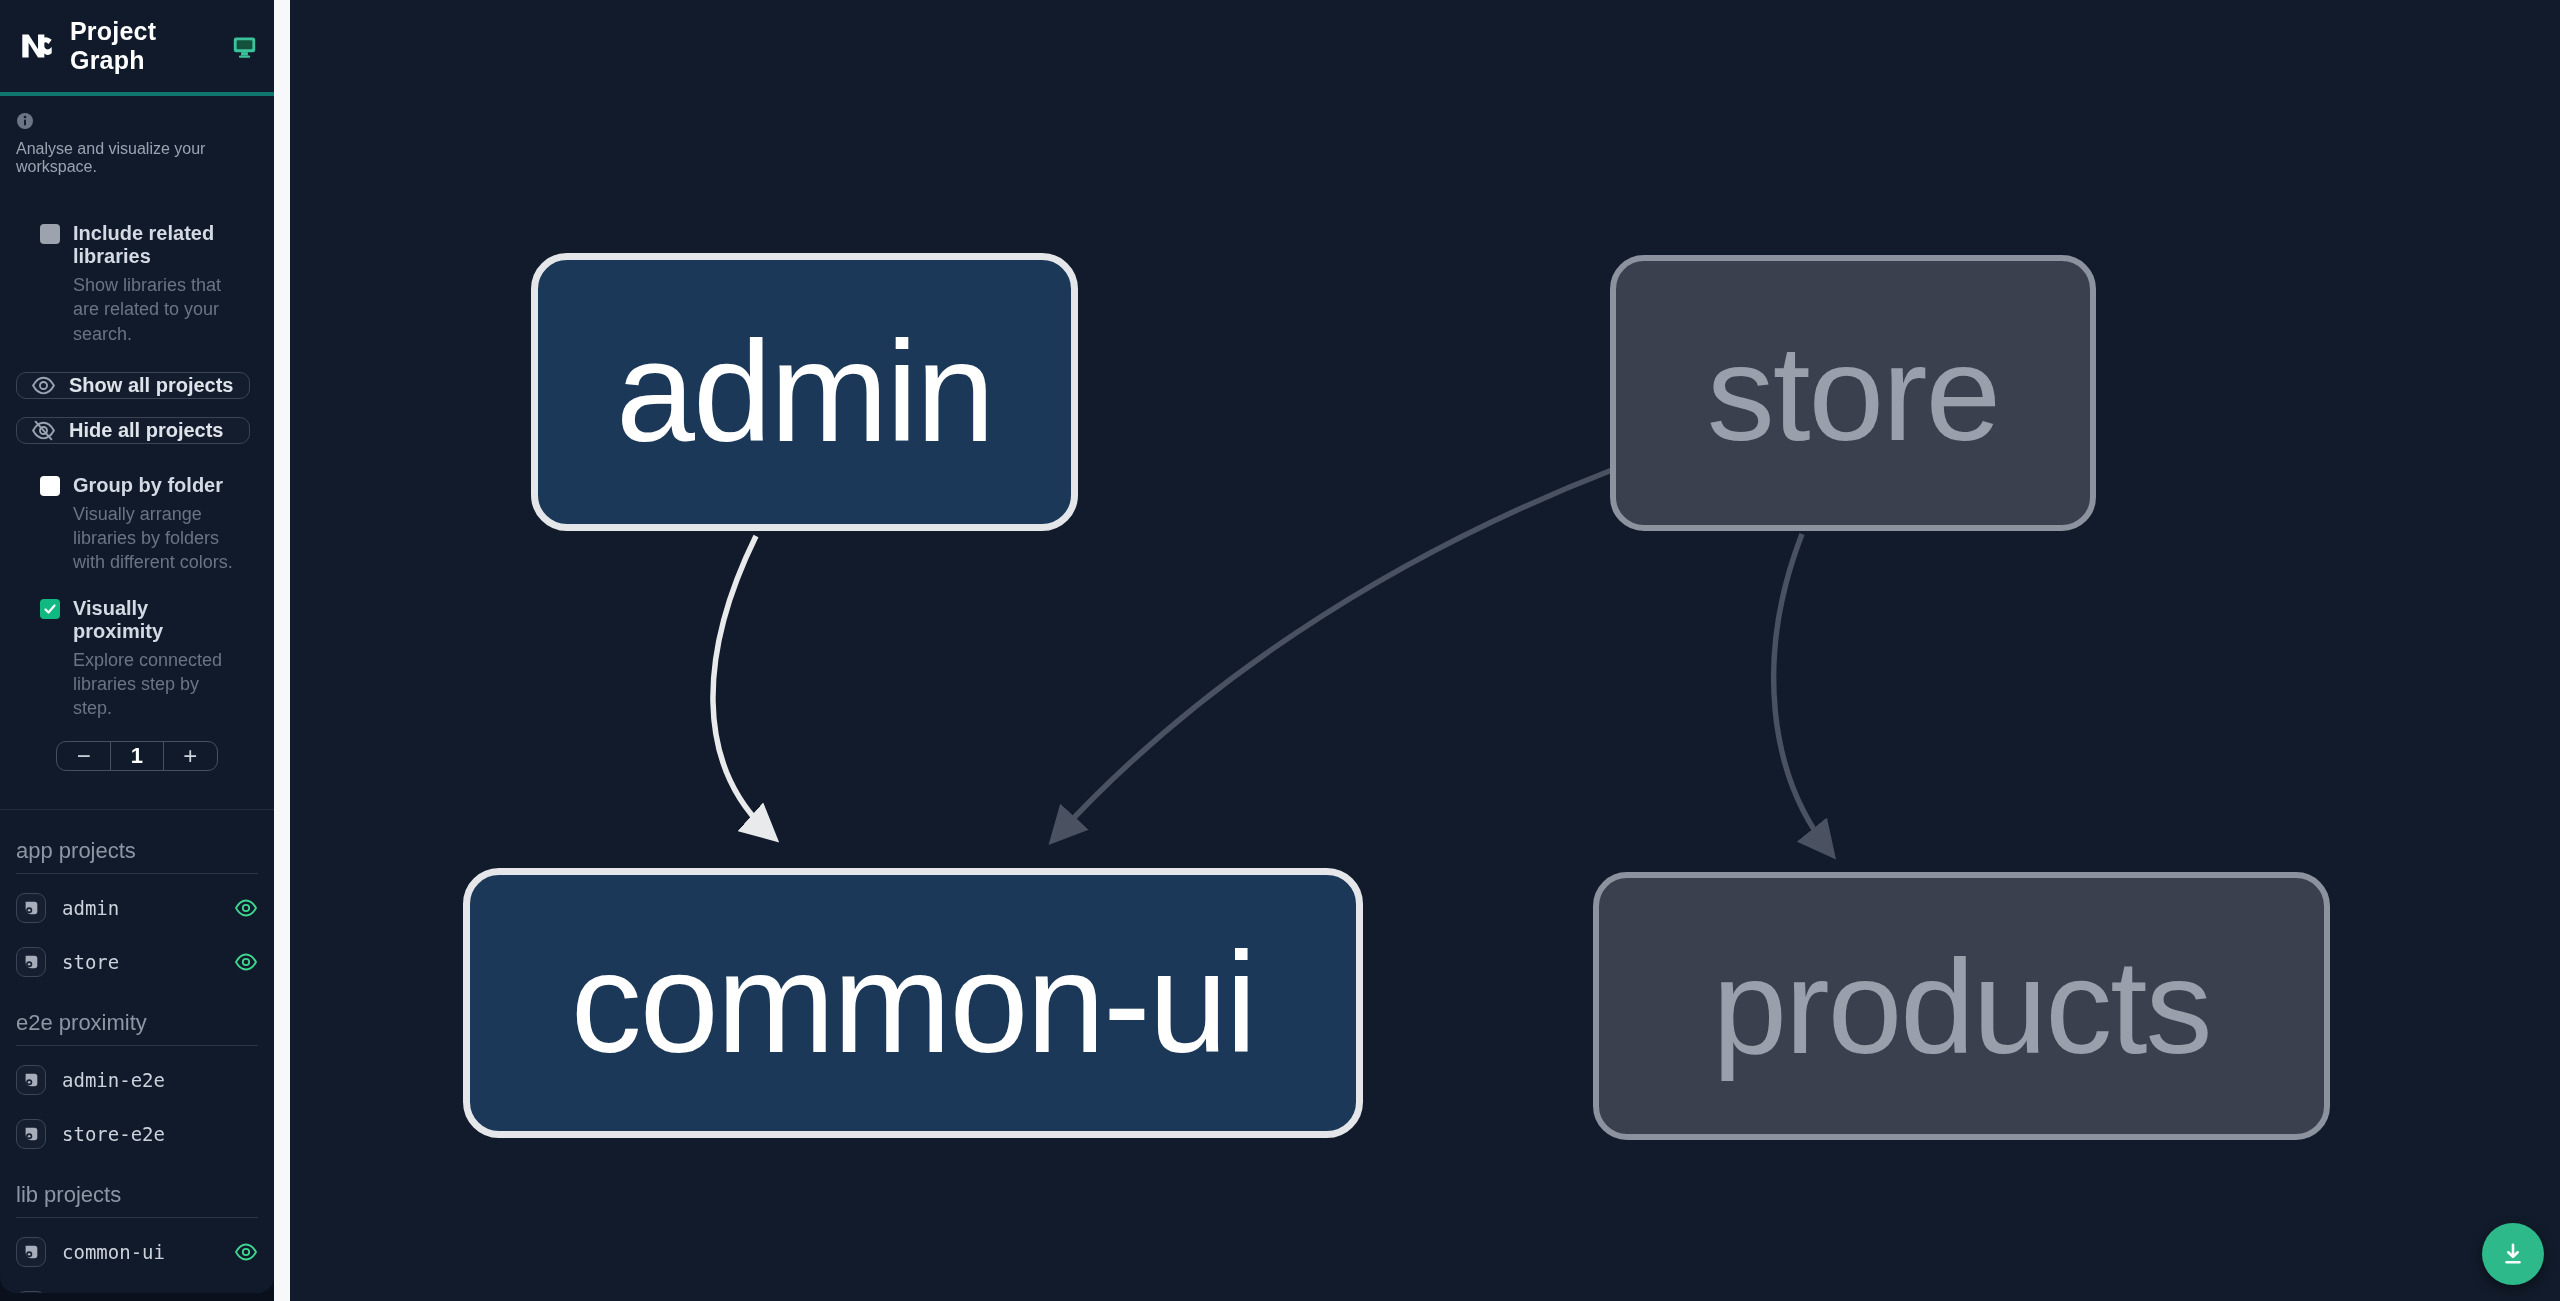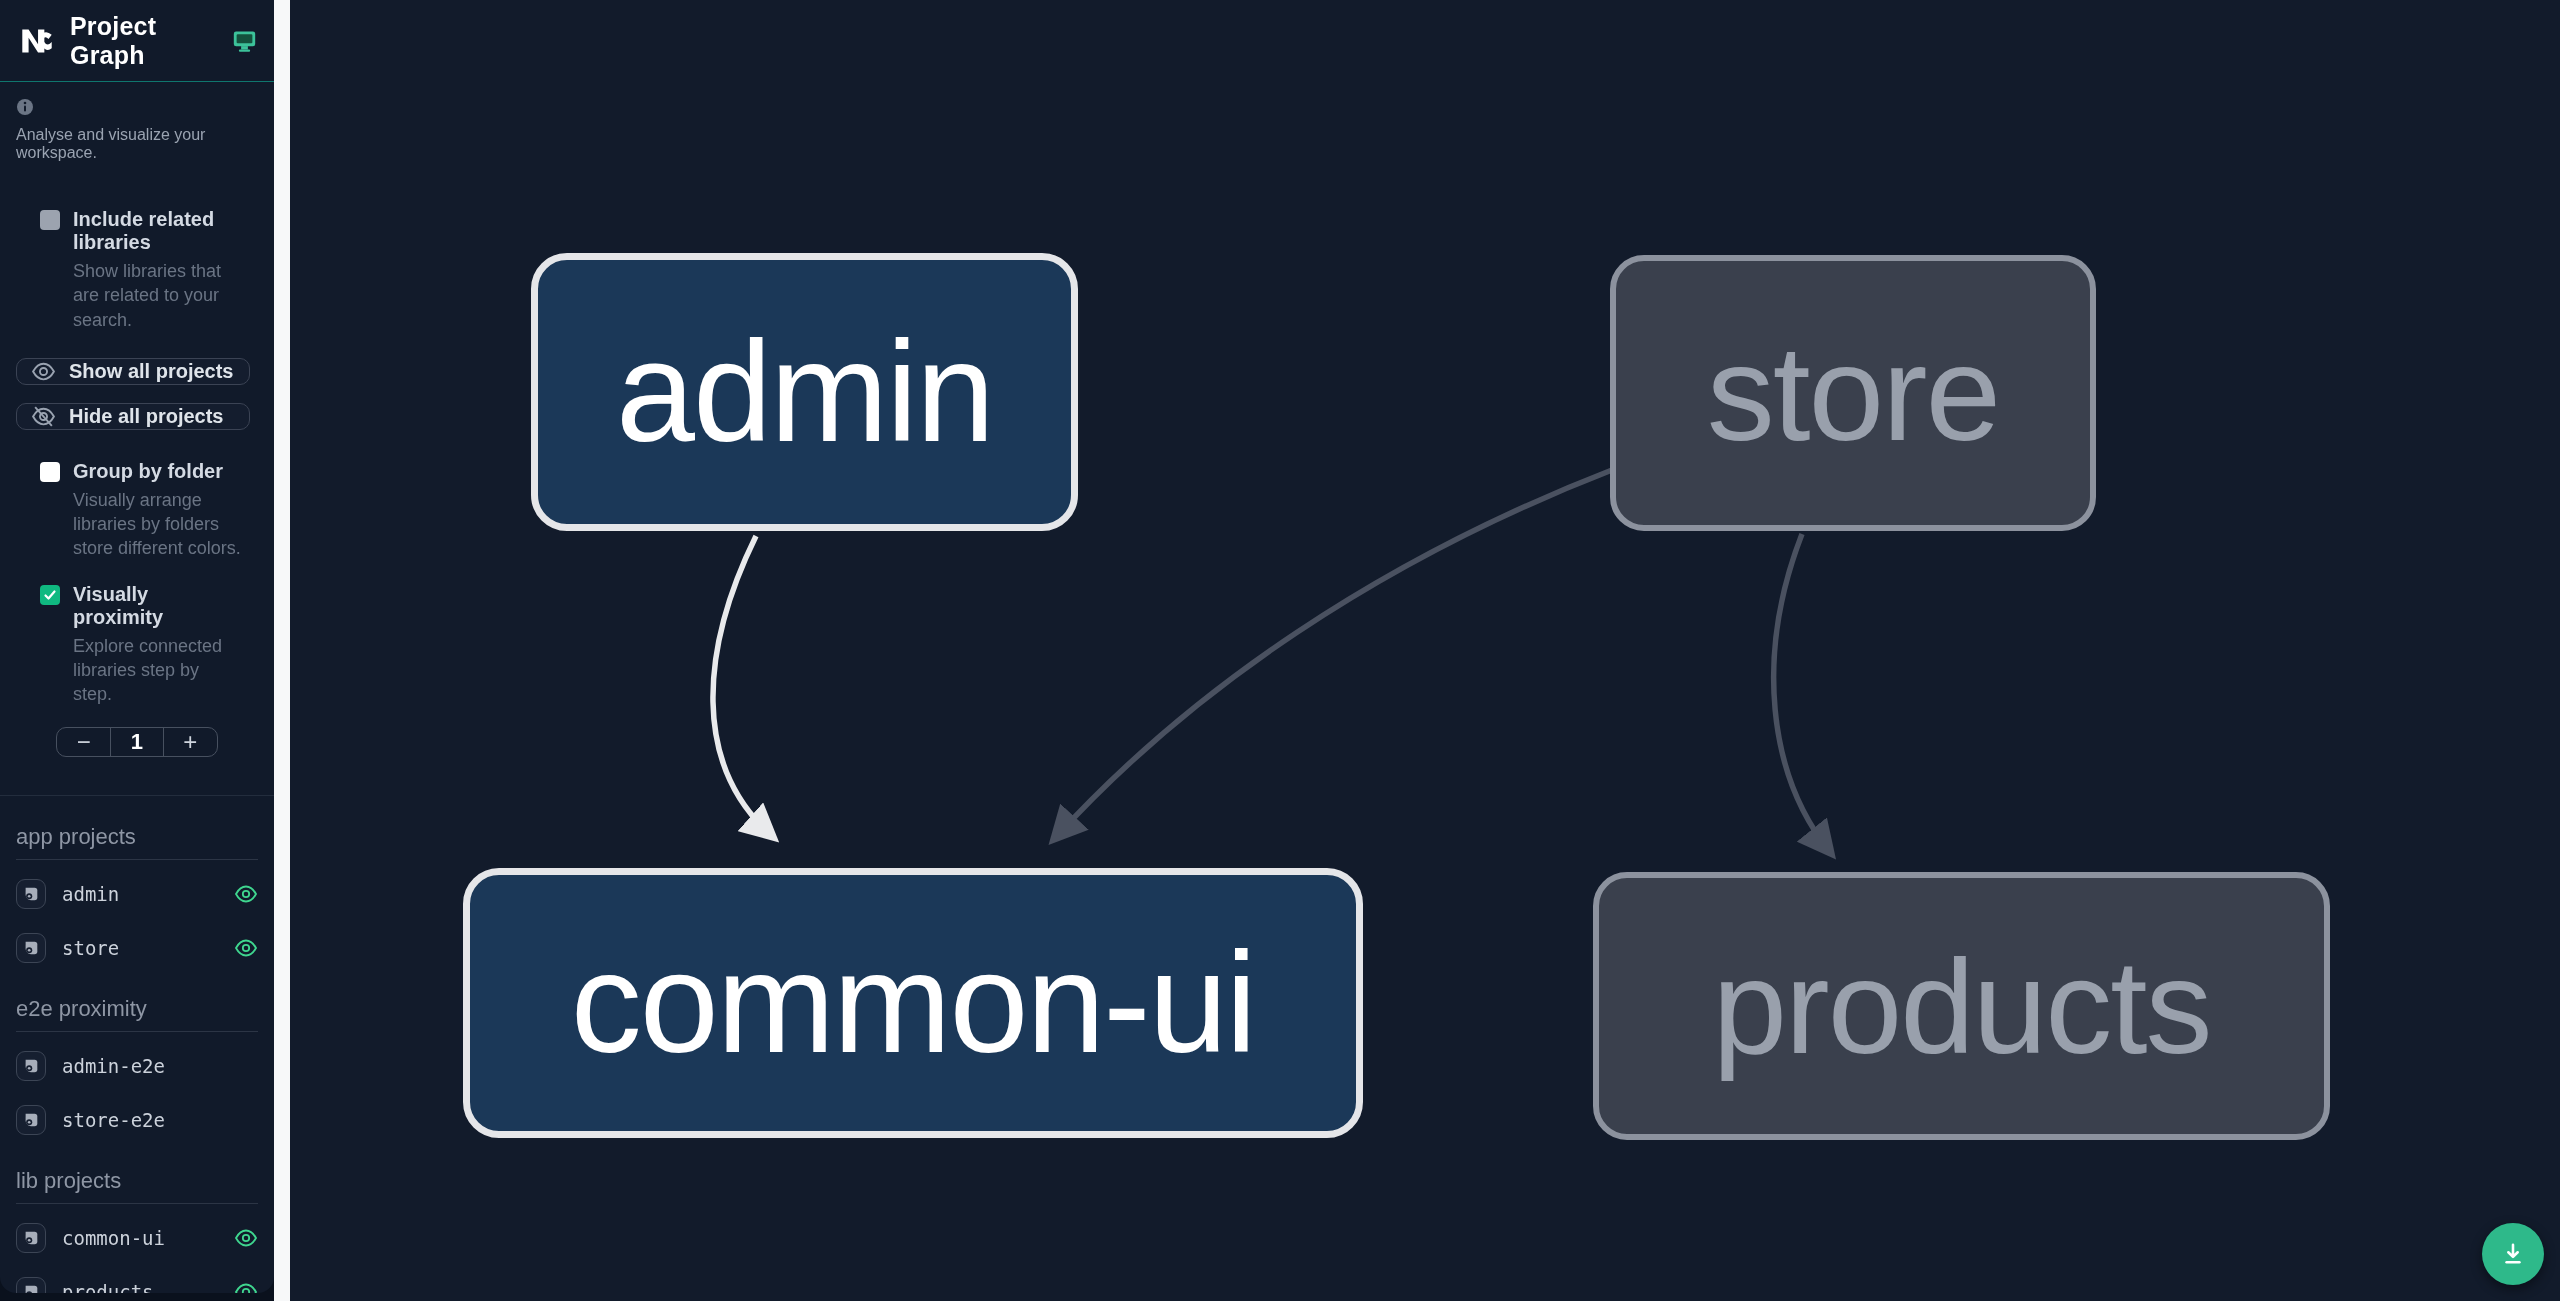--- a/index.html
+++ b/index.html
@@ -9,22 +9,22 @@
     font-family:"Liberation Sans", sans-serif;
     position:relative;
     color:#d4dae3;
   }
   
   #sidebar {
     position:absolute; left:0; top:0; width:274px; height:1293px;
     background:#111a2a; border-radius:0 0 16px 16px;
     display:flex; flex-direction:column; overflow:hidden;
   }
-  .sb-header { height:82px; display:flex; align-items:center; padding:0 16px; gap:12px;
-    border-bottom:1px solid #0f766e; flex:0 0 auto; }
+  .sb-header { height:96px; display:flex; align-items:center; padding:0 16px; gap:12px;
+    border-bottom:4px solid #0f766e; flex:0 0 auto; }
   .sb-title { font-size:25px; font-weight:700; color:#ffffff; letter-spacing:.2px; }
   .monitor-wrap { margin-left:auto; display:flex; }
   .info-row { display:flex; gap:9px; align-items:flex-start; padding:16px 16px 6px 16px;flex-direction:column; }
   .info-text { font-size:16px; color:#9aa3b1; padding-top:1px; }
   .search-box { margin:18px 16px 0 16px; height:48px; background:#1a2335; border-radius:10px;
     display:flex; align-items:center; overflow:hidden; }
   .search-icon-cell { width:46px; height:100%; display:flex; align-items:center; justify-content:center;
     border-right:1px solid #2c3546; flex:0 0 auto; }
   .search-box input { flex:1; height:100%; background:transparent; border:none; outline:none;
     color:#cbd3de; font-size:21px; padding:0 12px; font-family:"Liberation Sans",sans-serif; }
@@ -146,21 +146,21 @@
         <circle cx="12" cy="12" r="3.4"></circle>
         <line x1="4" y1="3" x2="20" y2="21" stroke="#9aa3b1"></line>
       </svg>
     </span>
     <span>Hide all projects</span>
   </button>
 
   <div class="chk-row" style="margin-top:30px">
     <span class="chk-box white"></span>
     <span class="chk-label">Group by folder</span>
-    <span class="chk-desc">Visually arrange libraries by folders store different colors.</span>
+    <span class="chk-desc">Visually arrange libraries by folders with different colors.</span>
   </div>
 
   <div class="chk-row" style="margin-top:22px">
     <span class="chk-box checked">
       <svg width="14" height="14" viewBox="0 0 14 14">
         <polyline points="2.5,7.5 5.5,10.5 11.5,3.5" fill="none" stroke="#ffffff" stroke-width="2.2" stroke-linecap="round" stroke-linejoin="round"></polyline>
       </svg>
     </span>
     <span class="chk-label">Visually proximity</span>
     <span class="chk-desc">Explore connected libraries step by step.</span>

